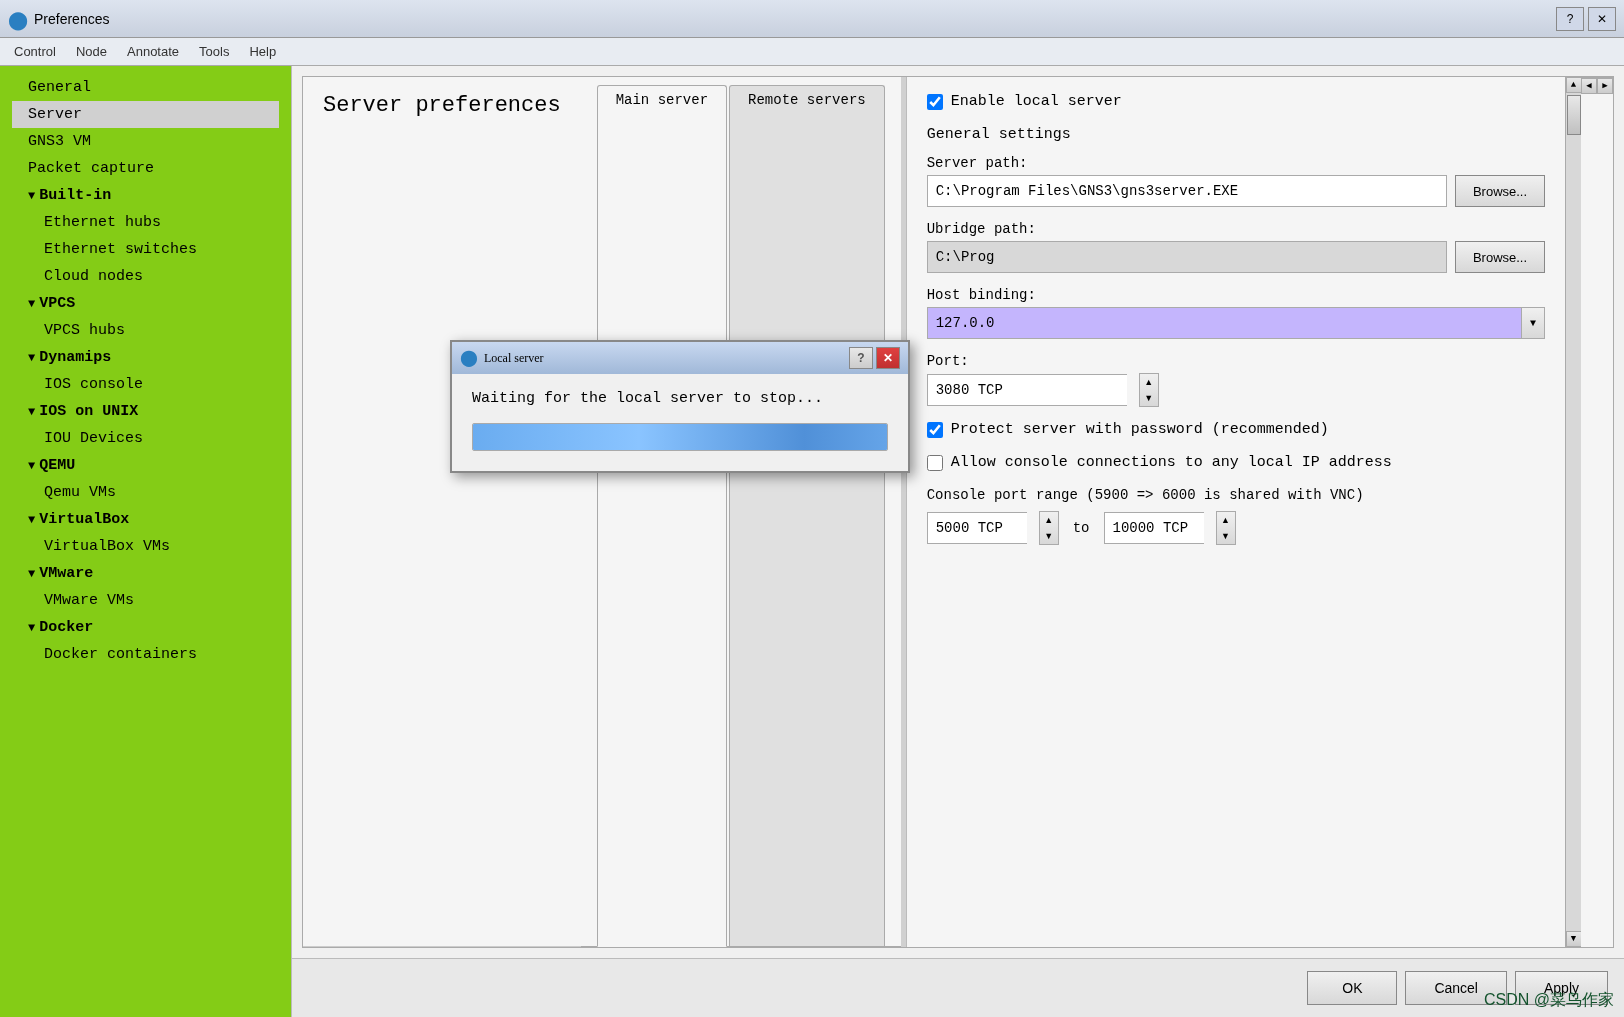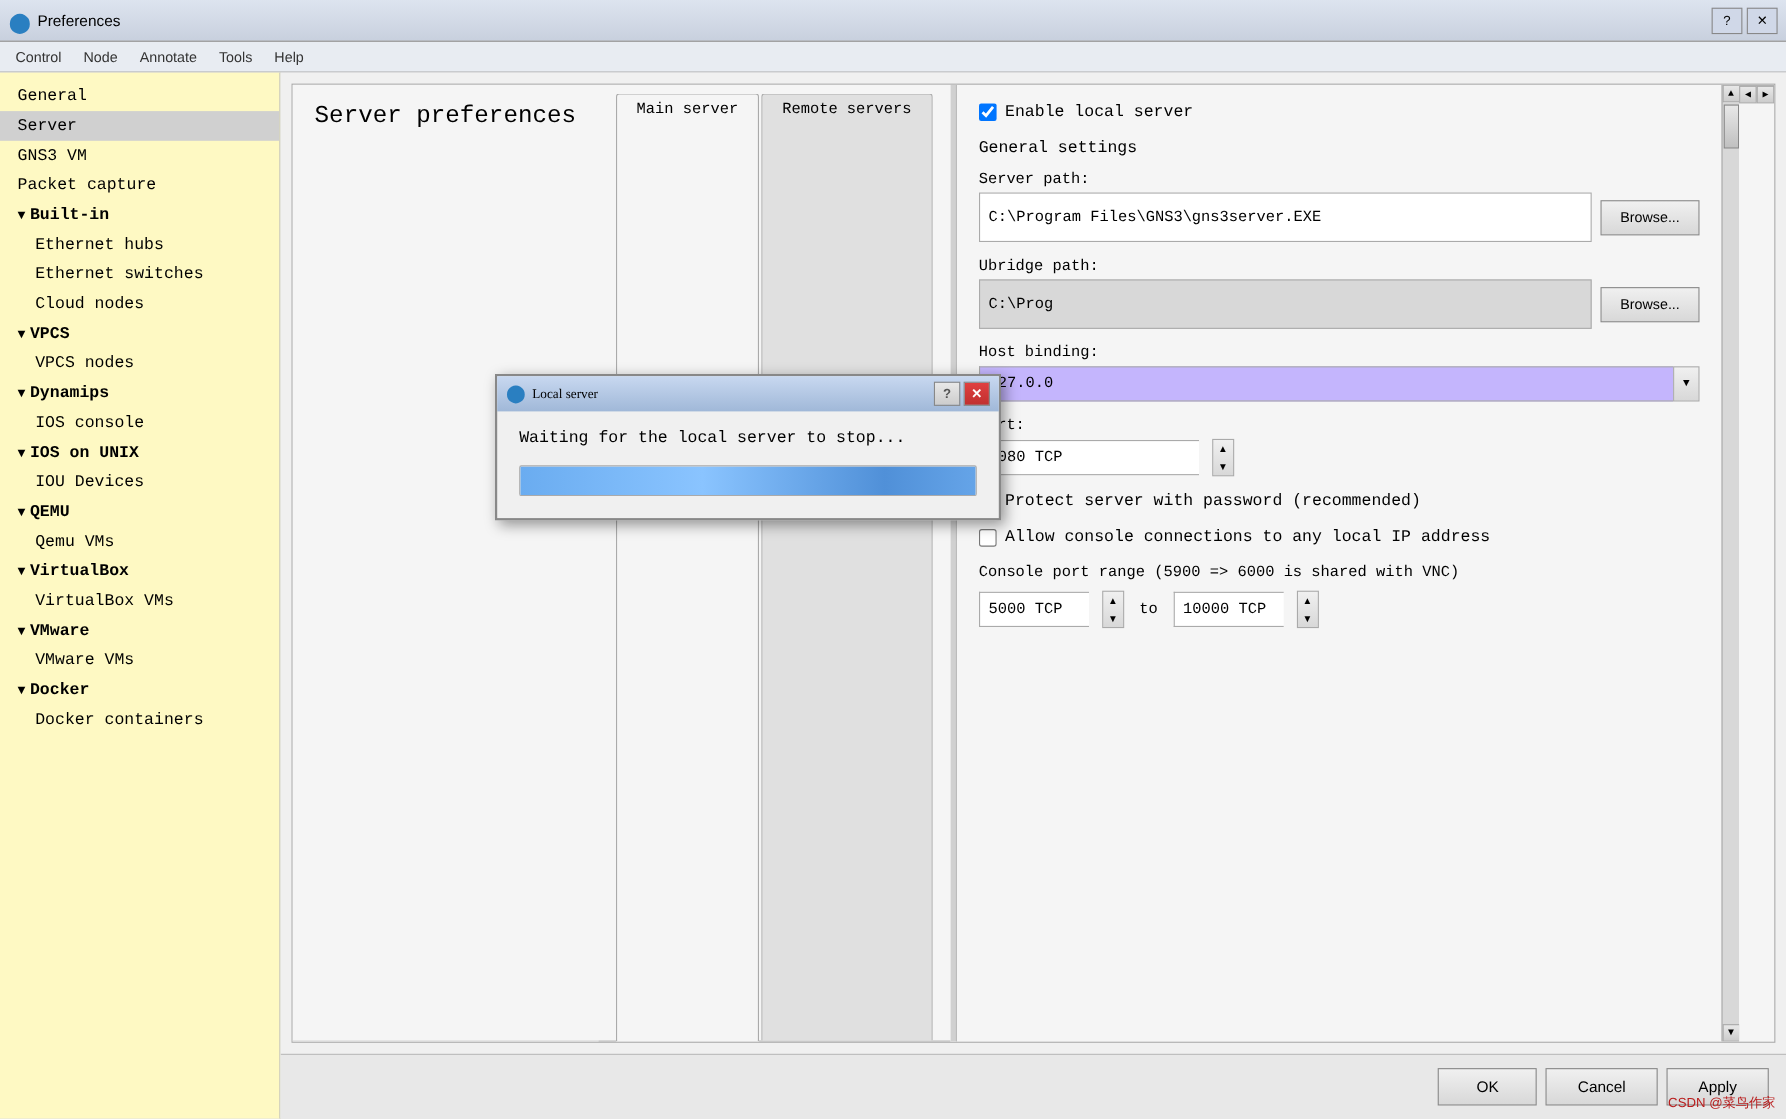--- a/index.html
+++ b/index.html
@@ -75,25 +75,25 @@
 
     
     .main-container {
       display: flex;
       height: calc(1017px - 38px - 28px);
       background: #f0f0f0;
     }
 
     
     .sidebar {
-      width: 255px;
-      background: #fef9c3;
+      width: 292px;
+      background: #84cc16;
       border-right: 1px solid #bbb;
       overflow-y: auto;
-      padding: 8px 0;
+      padding: 8px 12px;
       flex-shrink: 0;
     }
     .sidebar-item {
       padding: 5px 16px;
       cursor: pointer;
       font-family: 'Courier New', Courier, monospace;
       font-size: 15px;
       color: #000;
       display: flex;
       align-items: center;
@@ -198,21 +198,21 @@
       margin-bottom: 4px;
       color: #000;
     }
     .field-row {
       display: flex;
       gap: 8px;
       align-items: center;
     }
     .text-input {
       flex: 1;
-      height: 45px;
+      height: 32px;
       border: 1px solid #aaa;
       background: #fff;
       padding: 4px 8px;
       font-family: 'Courier New', Courier, monospace;
       font-size: 14px;
     }
     .browse-btn {
       padding: 4px 14px;
       border: 1px solid #888;
       background: linear-gradient(to bottom, #f0f0f0, #d8d8d8);
@@ -343,22 +343,22 @@
       justify-content: center;
       font-size: 9px;
       cursor: pointer;
     }
 
     
     .watermark {
       position: fixed;
       bottom: 6px;
       right: 10px;
-      font-size: 12px;
-      color: #b91c1c;
+      font-size: 16px;
+      color: #14532d;
       font-family: Arial, sans-serif;
     }
 
     
     .modal-overlay {
       position: fixed;
       top: 0; left: 0; right: 0; bottom: 0;
       z-index: 100;
       pointer-events: none;
     }
@@ -494,21 +494,21 @@
     <div class="sidebar-item top-level">Packet capture</div>
     <div class="sidebar-item section-header">
       <span class="expand-arrow">▼</span>Built-in
     </div>
     <div class="sidebar-item child">Ethernet hubs</div>
     <div class="sidebar-item child">Ethernet switches</div>
     <div class="sidebar-item child">Cloud nodes</div>
     <div class="sidebar-item section-header">
       <span class="expand-arrow">▼</span>VPCS
     </div>
-    <div class="sidebar-item child">VPCS nodes</div>
+    <div class="sidebar-item child">VPCS hubs</div>
     <div class="sidebar-item section-header">
       <span class="expand-arrow">▼</span>Dynamips
     </div>
     <div class="sidebar-item child">IOS console</div>
     <div class="sidebar-item section-header">
       <span class="expand-arrow">▼</span>IOS on UNIX
     </div>
     <div class="sidebar-item child">IOU Devices</div>
     <div class="sidebar-item section-header">
       <span class="expand-arrow">▼</span>QEMU

